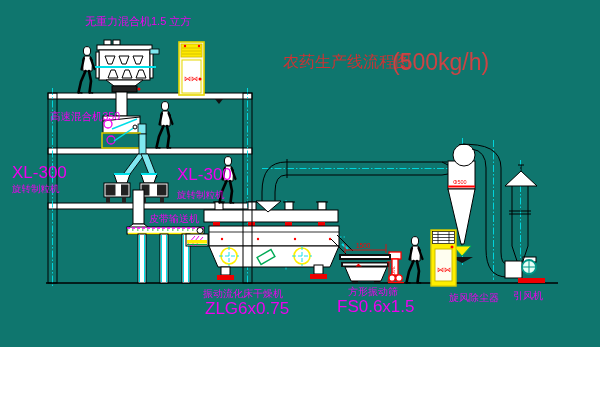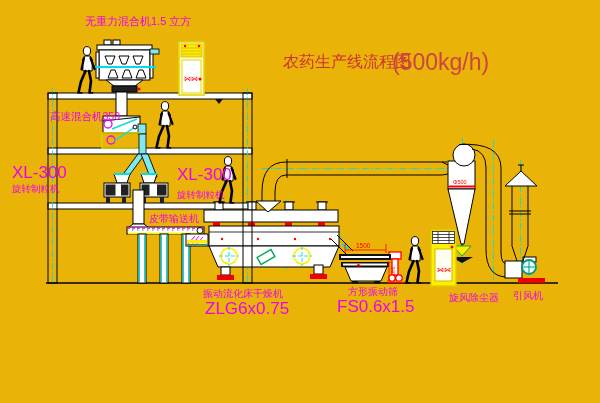--- a/index.html
+++ b/index.html
@@ -1,16 +1,16 @@
 <!DOCTYPE html>
 <html><head>
 <meta charset="utf-8">
 <style>
   html,body{margin:0;padding:0;background:#fff;}
-  #stage{position:relative;width:600px;height:403px;background:#eab308;overflow:hidden;
+  #stage{position:relative;width:600px;height:347px;background:#0f766e;overflow:hidden;
          font-family:"Liberation Sans", sans-serif;}
   svg{position:absolute;left:0;top:0;}
   text{font-family:"Liberation Sans","DejaVu Sans",sans-serif;}
   .lbl{fill:#ee00ee;}
   .red{fill:#ff0000;}
 </style>
 </head>
 <body>
 
 <div id="stage">

